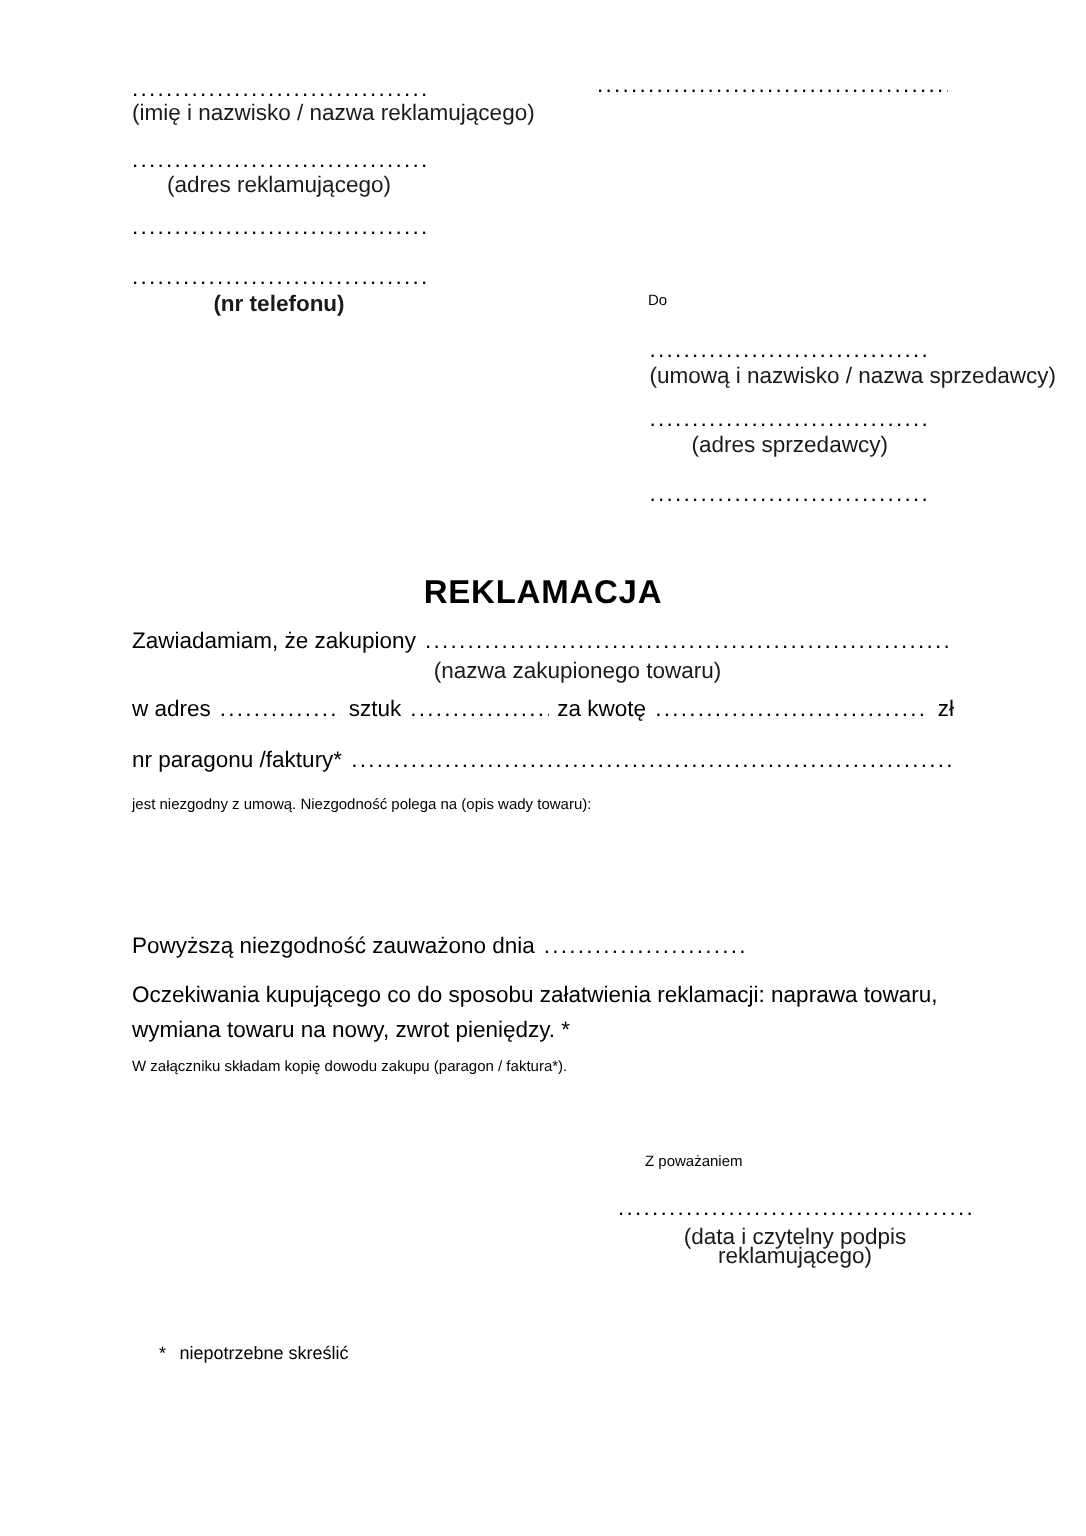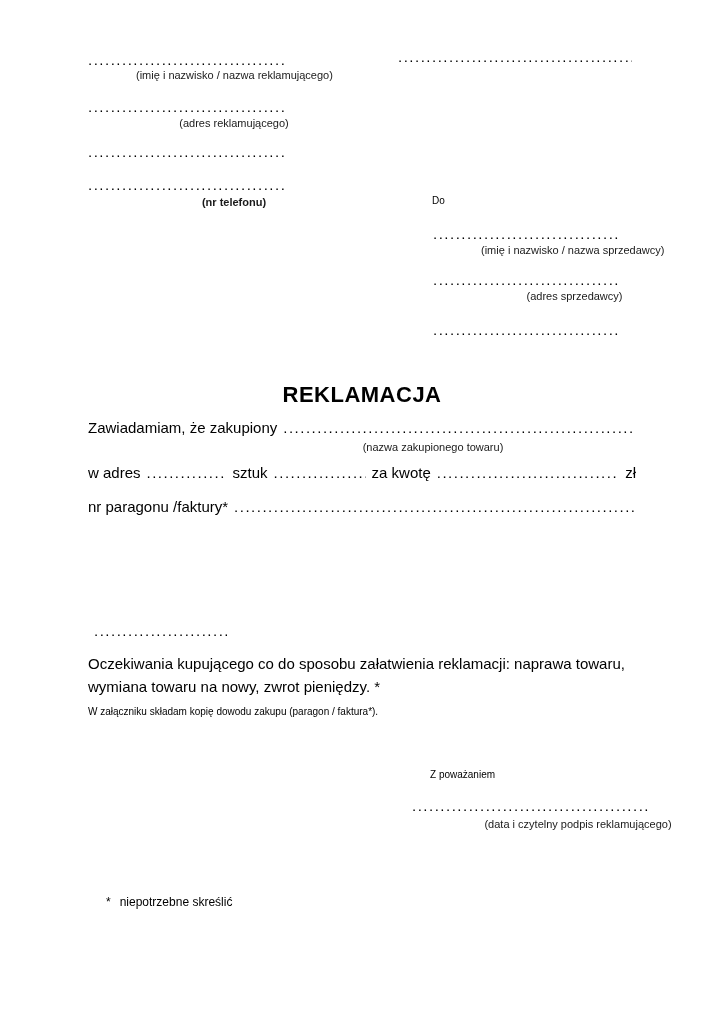--- a/index.html
+++ b/index.html
@@ -16,25 +16,24 @@
   .dots{
     display:inline-block;
     font-size:15px;
     letter-spacing:1.5px;
     white-space:nowrap;
     overflow:hidden;
     vertical-align:baseline;
   }
   .dots.block{display:block;}
   .caption{
-    font-size:11px;
+    font-size:15px;
     line-height:13px;
     white-space:nowrap;
     color:#1a1a1a;
-    margin-left:48px;
   }
   .caption.center{text-align:center;white-space:normal;}
   .body-line{
     font-size:10px;
     line-height:18px;
     white-space:nowrap;
   }
   .flexline{
     display:flex;
     align-items:flex-start;
@@ -74,21 +73,21 @@
   <span class="abs dots block" style="left:88px; top:143px; width:196px;">................................................................................................................................</span>
 
   <span class="abs dots block" style="left:88px; top:176px; width:196px;">................................................................................................................................</span>
   <div class="abs caption center" style="left:88px; top:196px; width:196px;font-weight:bold;">(nr telefonu)</div>
 
   <span class="abs dots block" style="left:398px; top:48px; width:234px;">................................................................................................................................</span>
 
   <div class="abs body-line" style="left:432px; top:192px;">Do</div>
 
   <span class="abs dots block" style="left:433px; top:225px; width:187px;">................................................................................................................................</span>
-  <div class="abs caption" style="left:433px; top:244px; width:200px;">(imię i nazwisko / nazwa sprzedawcy)</div>
+  <div class="abs caption" style="left:433px; top:244px; width:200px;">(umową i nazwisko / nazwa sprzedawcy)</div>
 
   <span class="abs dots block" style="left:433px; top:271px; width:187px;">................................................................................................................................</span>
   <div class="abs caption center" style="left:433px; top:290px; width:187px;">(adres sprzedawcy)</div>
 
   <span class="abs dots block" style="left:433px; top:321px; width:187px;">................................................................................................................................</span>
 
   <div class="abs doc-title" style="left:0; top:382px; width:724px;">REKLAMACJA</div>
 
   <div class="abs flexline" style="left:88px; top:419px; width:548px;">
     <span>Zawiadamiam, że zakupiony</span>
@@ -104,22 +103,24 @@
     <span>za kwotę</span>
     <span class="dots grow" style="margin:0 6px;">................................................................................................................................</span>
     <span>zł</span>
   </div>
 
   <div class="abs flexline" style="left:88px; top:498px; width:548px;">
     <span>nr paragonu /faktury*</span>
     <span class="dots grow" style="margin-left:6px;">................................................................................................................................</span>
   </div>
 
+  <div class="abs body-line" style="left:88px; top:528px;">jest niezgodny z umową. Niezgodność polega na (opis wady towaru):</div>
 
   <div class="abs flexline" style="left:88px; top:622px; width:412px;">
+    <span>Powyższą niezgodność zauważono dnia</span>
     <span class="dots" style="width:133px; margin-left:6px;">................................................................................................................................</span>
   </div>
 
   <div class="abs para" style="left:88px; top:652px; width:556px;">Oczekiwania kupującego co do sposobu załatwienia reklamacji: naprawa towaru, wymiana towaru na nowy, zwrot pieniędzy. *</div>
 
   <div class="abs body-line" style="left:88px; top:703px;">W załączniku składam kopię dowodu zakupu (paragon / faktura*).</div>
 
   <div class="abs body-line" style="left:430px; top:766px;">Z poważaniem</div>
 
   <span class="abs dots block" style="left:412px; top:797px; width:236px;">................................................................................................................................</span>

